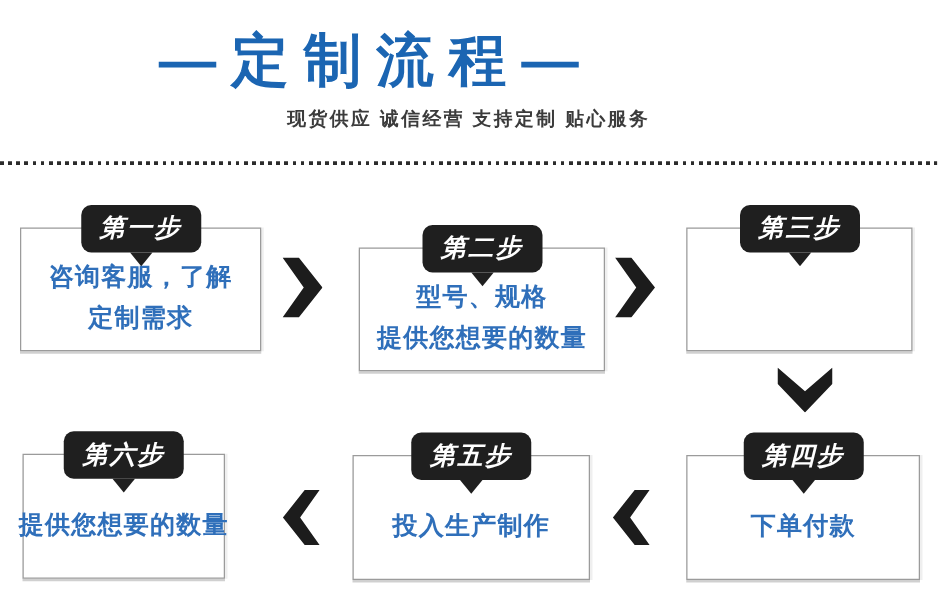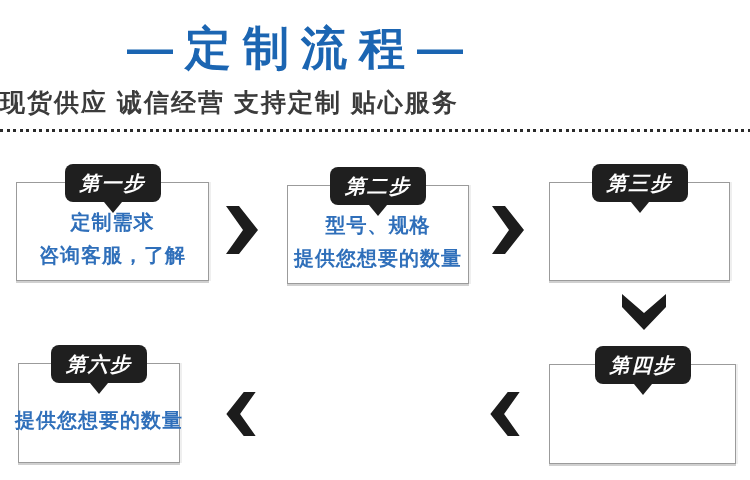--- a/index.html
+++ b/index.html
@@ -23,21 +23,22 @@
     font-weight: bold;
     color: #1b65b2;
     letter-spacing: 12px;
     white-space: nowrap;
   }
   .subtitle {
     position: absolute;
     top: 86px;
     left: 0;
     width: 750px;
-    font-size: 25px;
+    text-align: center;
+    font-size: 15px;
     font-weight: 600;
     color: #3b3b3b;
     letter-spacing: 2px;
     white-space: nowrap;
   }
   .divider {
     position: absolute;
     top: 129px;
     left: 0;
     width: 750px;
@@ -47,21 +48,21 @@
 
   
   .box {
     position: absolute;
     background: #ffffff;
     border: 1px solid #9b9b9b;
     box-shadow: 0 2px 0 rgba(150,150,150,0.45), 2px 0 0 rgba(190,190,190,0.25);
     box-sizing: border-box;
   }
   .box1 { left: 16px;  top: 182px; width: 193px; height: 99px; }
-  .box2 { left: 287px; top: 185px; width: 182px; height: 99px; }
+  .box2 { left: 287px; top: 198px; width: 197px; height: 99px; }
   .box3 { left: 549px; top: 182px; width: 181px; height: 99px; }
   .box4 { left: 549px; top: 364px; width: 187px; height: 100px; }
   .box5 { left: 282px; top: 364px; width: 190px; height: 100px; }
   .box6 { left: 18px;  top: 363px; width: 162px; height: 100px; }
 
   .tag {
     position: absolute;
     top: -19px;
     left: 50%;
     transform: translateX(-50%);
@@ -122,22 +123,22 @@
 
 <div class="page">
 
   <div class="title">—定制流程—</div>
   <div class="subtitle">现货供应 诚信经营 支持定制 贴心服务</div>
   <div class="divider"></div>
 
   <div class="box box1">
     <div class="tag">第一步</div>
     <div class="box-text">
+      <div class="line">咨询客服，了解</div>
       <div class="line">定制需求</div>
-      <div class="line">咨询客服，了解</div>
     </div>
   </div>
 
   <div class="chev chev-r1">
     <svg width="32" height="48" viewBox="0 0 32 48">
         <polygon points="0,0 13,0 32,24 13,48 0,48 17,24"></polygon>
       </svg>
   </div>
 
   <div class="box box2">
@@ -159,28 +160,39 @@
   </div>
 
   <div class="chev chev-dn">
     <svg width="44" height="36" viewBox="0 0 44 36">
         <polygon points="0,0 0,13 22,36 44,13 44,0 22,19"></polygon>
       </svg>
   </div>
 
   <div class="box box4">
     <div class="tag">第四步</div>
+    <div class="box-text">
+      <div class="line">下单付款</div>
+      <div class="line"></div>
+    </div>
   </div>
 
   <div class="chev chev-l1 flip">
     <svg width="30" height="44" viewBox="0 0 32 48">
         <polygon points="0,0 13,0 32,24 13,48 0,48 17,24"></polygon>
       </svg>
   </div>
 
+  <div class="box box5">
+    <div class="tag">第五步</div>
+    <div class="box-text">
+      <div class="line">投入生产制作</div>
+      <div class="line"></div>
+    </div>
+  </div>
 
   <div class="chev chev-l2 flip">
     <svg width="30" height="44" viewBox="0 0 32 48">
         <polygon points="0,0 13,0 32,24 13,48 0,48 17,24"></polygon>
       </svg>
   </div>
 
   <div class="box box6">
     <div class="tag">第六步</div>
     <div class="box-text">

